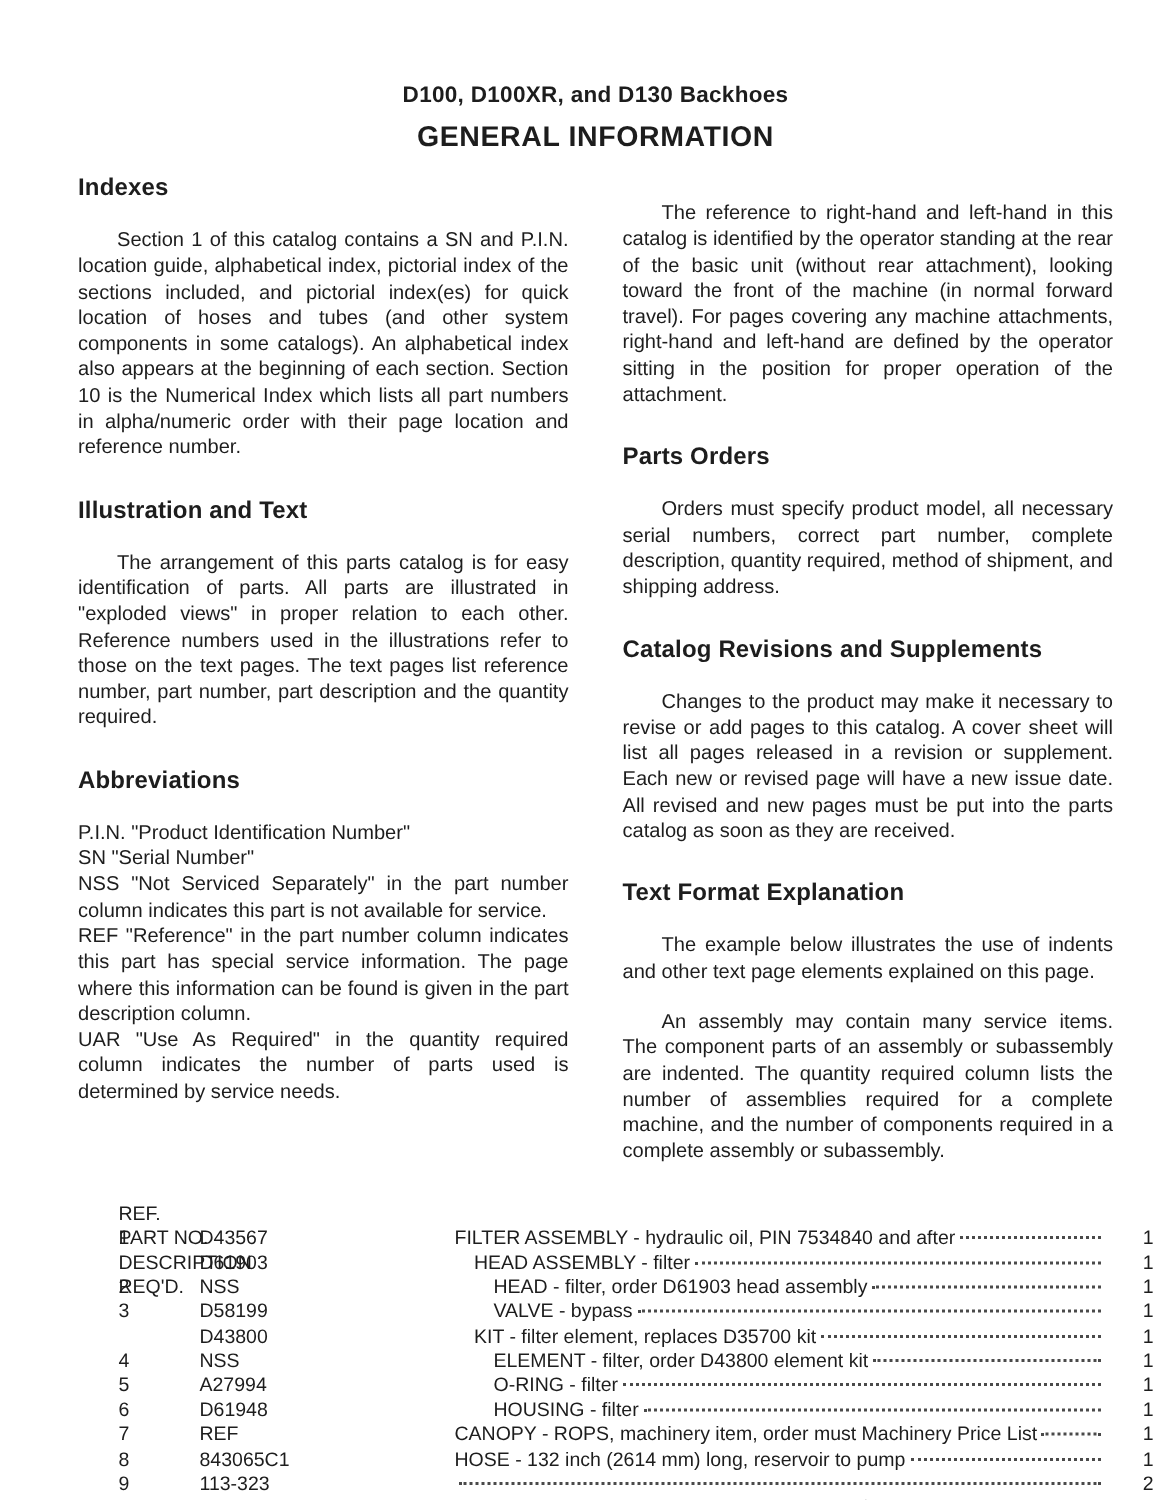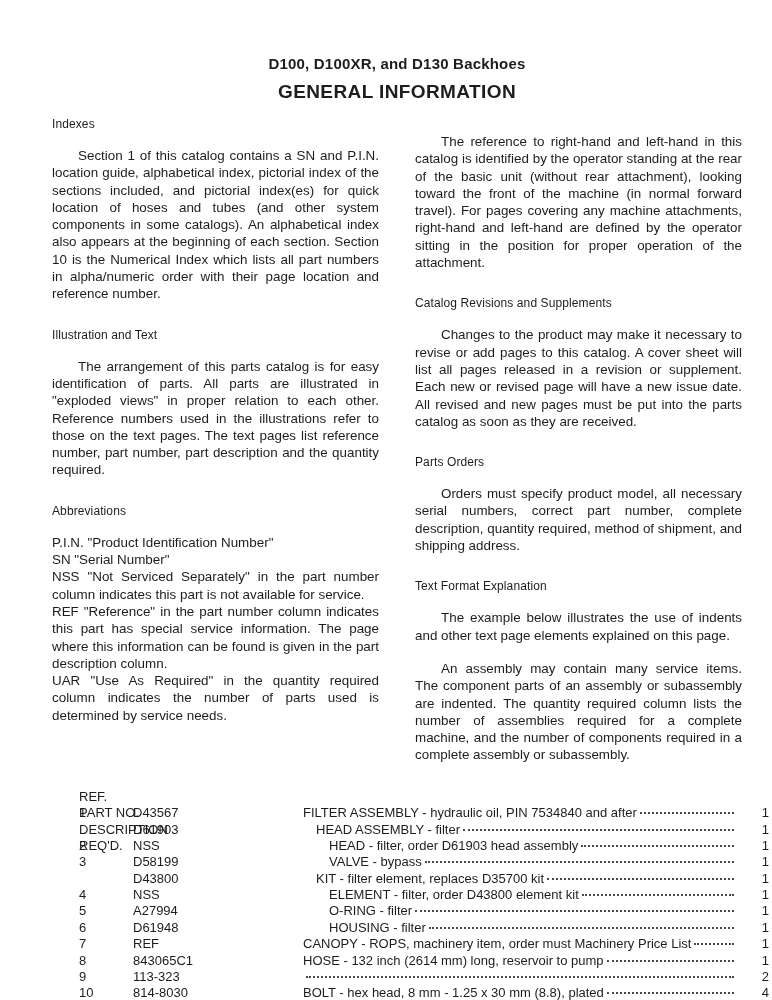--- a/index.html
+++ b/index.html
@@ -40,22 +40,22 @@
 
   
   .columns {
     display: flex;
     gap: 36px;
     margin-top: 14px;
   }
   .col { flex: 1; min-width: 0; }
 
   h2.sec-heading {
-    font-size: 12px;
-    font-weight: normal;
+    font-size: 16px;
+    font-weight: bold;
     margin: 25px 0 0 0;
     letter-spacing: 0.1px;
   }
   h2.sec-heading.first { margin-top: 0; }
   p.body-par {
     font-size: 13.4px;
     line-height: 17.3px;
     text-align: justify;
     text-indent: 26px;
     margin: 16px 0 0 0;
@@ -132,27 +132,27 @@
         </div>
       </section>
     </div>
 
     <div class="col">
       <section>
         <p class="body-par">The reference to right-hand and left-hand in this catalog is identified by the operator standing at the rear of the basic unit (without rear attachment), looking toward the front of the machine (in normal forward travel). For pages covering any machine attachments, right-hand and left-hand are defined by the operator sitting in the position for proper operation of the attachment.</p>
       </section>
 
       <section>
+        <h2 class="sec-heading">Parts Orders</h2>
+        <p class="body-par">Orders must specify product model, all necessary serial numbers, correct part number, complete description, quantity required, method of shipment, and shipping address.</p>
+      </section>
+
+      <section>
         <h2 class="sec-heading">Catalog Revisions and Supplements</h2>
         <p class="body-par">Changes to the product may make it necessary to revise or add pages to this catalog. A cover sheet will list all pages released in a revision or supplement. Each new or revised page will have a new issue date. All revised and new pages must be put into the parts catalog as soon as they are received.</p>
-      </section>
-
-      <section>
-        <h2 class="sec-heading">Parts Orders</h2>
-        <p class="body-par">Orders must specify product model, all necessary serial numbers, correct part number, complete description, quantity required, method of shipment, and shipping address.</p>
       </section>
 
       <section>
         <h2 class="sec-heading">Text Format Explanation</h2>
         <p class="body-par">The example below illustrates the use of indents and other text page elements explained on this page.</p>
         <p class="body-par">An assembly may contain many service items. The component parts of an assembly or subassembly are indented. The quantity required column lists the number of assemblies required for a complete machine, and the number of components required in a complete assembly or subassembly.</p>
       </section>
     </div>
 
   </div>

